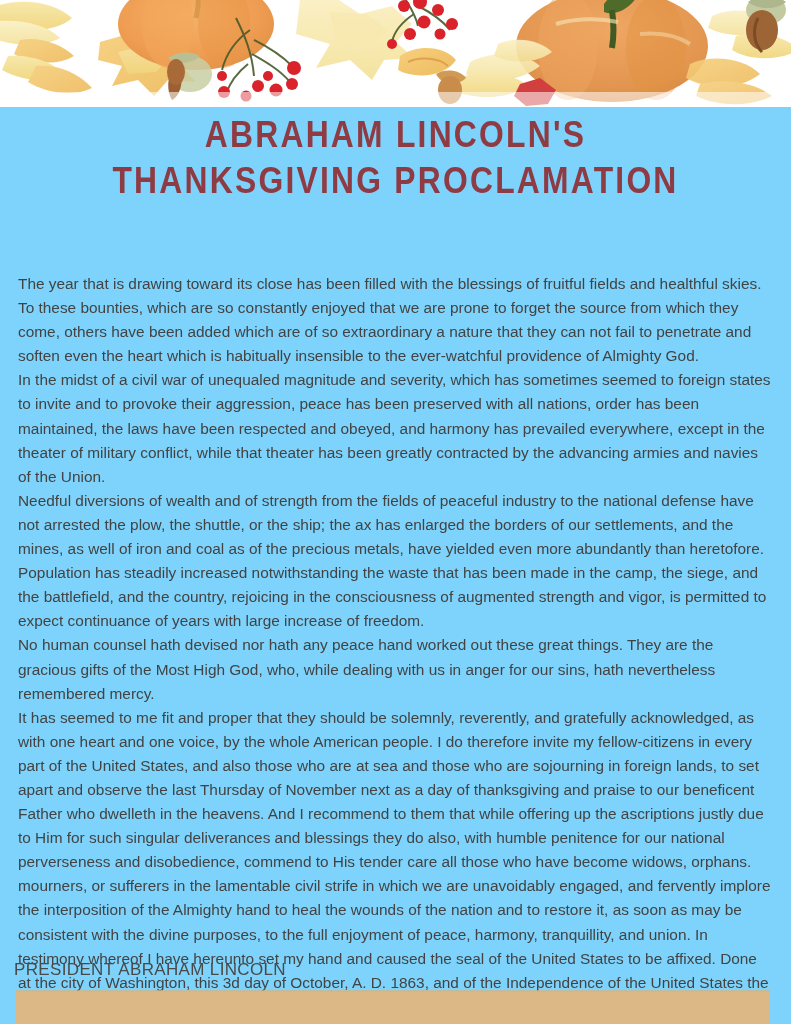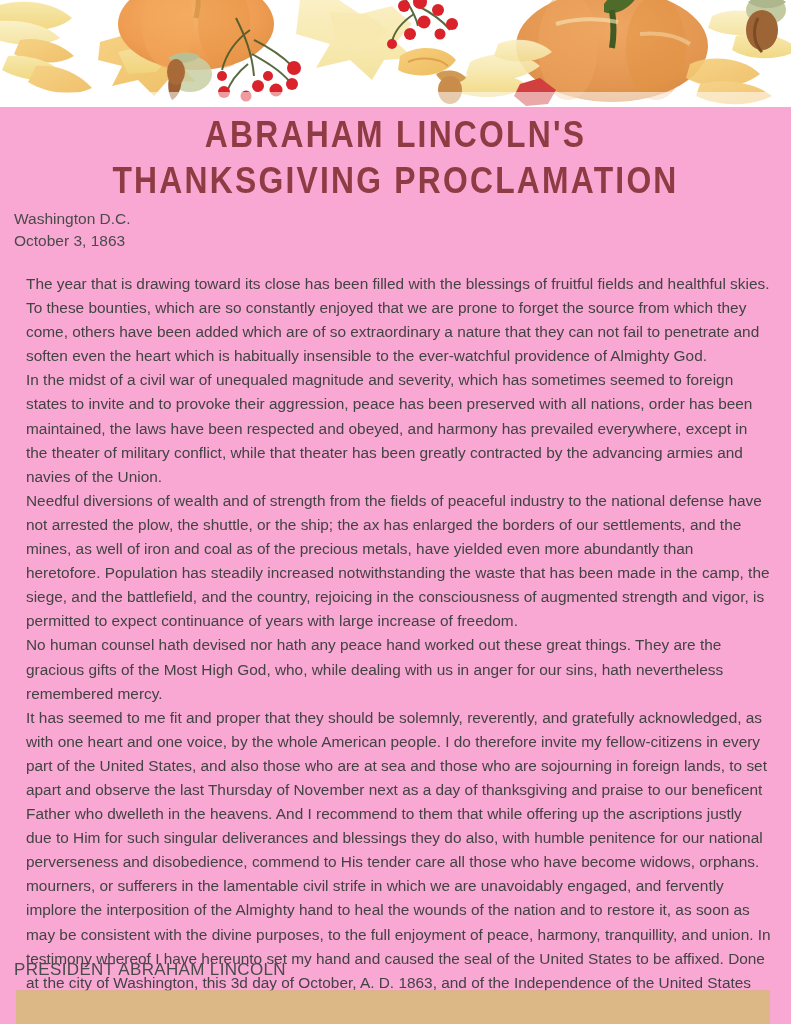--- a/index.html
+++ b/index.html
@@ -8,21 +8,21 @@
     padding: 0;
     background: #ffffff;
   }
   body {
     font-family: "Liberation Sans", sans-serif;
   }
   .page {
     position: relative;
     width: 791px;
     height: 1024px;
-    background: #f9a8d4;
+    background: #7dd3fc;
     overflow: hidden;
   }
 
   
   .border-art {
     position: absolute;
     left: 0;
     top: 0;
     width: 791px;
     height: 107px;
@@ -69,21 +69,21 @@
   }
 
   
   .body-copy {
     position: absolute;
     left: 14px;
     top: 272px;
     width: 757px;
   }
   .body-copy p {
-    margin: 0 0 0 12px;
+    margin: 0 0 0 4px;
     color: #434343;
     font-size: 15.4px;
     line-height: 24.1px;
     text-align: left;
   }
 
   
   .signature {
     position: absolute;
     left: 14px;
@@ -259,24 +259,20 @@
 
       <rect x="0" y="92" width="791" height="15" fill="#ffffff" opacity="0.55"></rect>
     </svg>
   </div>
 
   <div class="title-block">
     <div class="doc-title-line">ABRAHAM LINCOLN'S</div>
     <div class="doc-title-line">THANKSGIVING PROCLAMATION</div>
   </div>
 
-  <div class="dateline">
-    <div>Washington D.C.</div>
-    <div>October 3, 1863</div>
-  </div>
 
   <div class="body-copy">
     <p>The year that is drawing toward its close has been filled with the blessings of fruitful fields and healthful skies. To these bounties, which are so constantly enjoyed that we are prone to forget the source from which they come, others have been added which are of so extraordinary a nature that they can not fail to penetrate and soften even the heart which is habitually insensible to the ever-watchful providence of Almighty God.</p>
     <p>In the midst of a civil war of unequaled magnitude and severity, which has sometimes seemed to foreign states to invite and to provoke their aggression, peace has been preserved with all nations, order has been maintained, the laws have been respected and obeyed, and harmony has prevailed everywhere, except in the theater of military conflict, while that theater has been greatly contracted by the advancing armies and navies of the Union.</p>
     <p>Needful diversions of wealth and of strength from the fields of peaceful industry to the national defense have not arrested the plow, the shuttle, or the ship; the ax has enlarged the borders of our settlements, and the mines, as well of iron and coal as of the precious metals, have yielded even more abundantly than heretofore. Population has steadily increased notwithstanding the waste that has been made in the camp, the siege, and the battlefield, and the country, rejoicing in the consciousness of augmented strength and vigor, is permitted to expect continuance of years with large increase of freedom.</p>
     <p>No human counsel hath devised nor hath any peace hand worked out these great things. They are the gracious gifts of the Most High God, who, while dealing with us in anger for our sins, hath nevertheless remembered mercy.</p>
     <p>It has seemed to me fit and proper that they should be solemnly, reverently, and gratefully acknowledged, as with one heart and one voice, by the whole American people. I do therefore invite my fellow-citizens in every part of the United States, and also those who are at sea and those who are sojourning in foreign lands, to set apart and observe the last Thursday of November next as a day of thanksgiving and praise to our beneficent Father who dwelleth in the heavens. And I recommend to them that while offering up the ascriptions justly due to Him for such singular deliverances and blessings they do also, with humble penitence for our national perverseness and disobedience, commend to His tender care all those who have become widows, orphans. mourners, or sufferers in the lamentable civil strife in which we are unavoidably engaged, and fervently implore the interposition of the Almighty hand to heal the wounds of the nation and to restore it, as soon as may be consistent with the divine purposes, to the full enjoyment of peace, harmony, tranquillity, and union. In testimony whereof I have hereunto set my hand and caused the seal of the United States to be affixed. Done at the city of Washington, this 3d day of October, A. D. 1863, and of the Independence of the United States the eighty-eighth.</p>
   </div>
 
   <div class="signature">PRESIDENT ABRAHAM LINCOLN</div>

